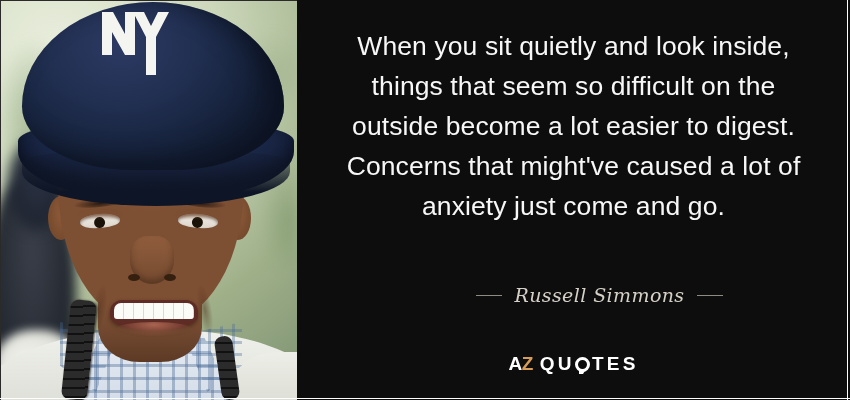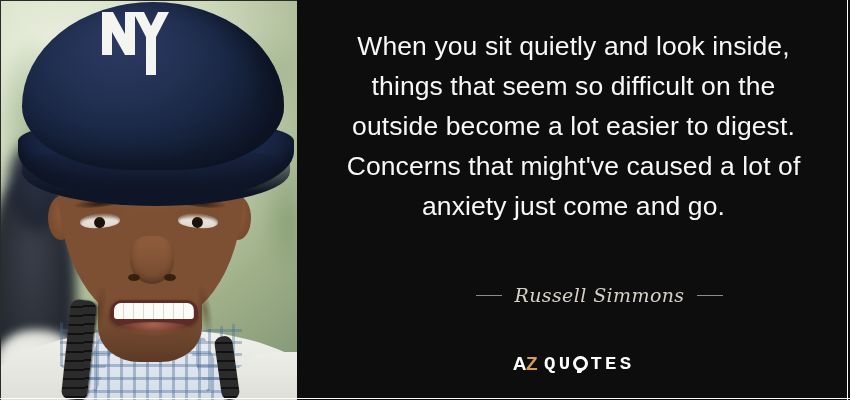--- a/index.html
+++ b/index.html
@@ -333,21 +333,20 @@
     text-align: right;
   }
   #logo .a { color: #ffffff; }
   #logo .z { color: #d79c57; }
   #logo .quotes {
     font-size: 19px;
     letter-spacing: 3.2px;
     color: #ffffff;
     vertical-align: middle;
     margin-left: 7px;
-    font-family: Liberation Mono, monospace;
   }
   #logo .bubble {
     position: relative;
     display: inline-block;
     width: 15px; height: 15px;
     border: 3.4px solid #ffffff;
     border-radius: 50%;
     vertical-align: -2px;
     margin: 0 2.2px 0 0;
     box-sizing: border-box;

